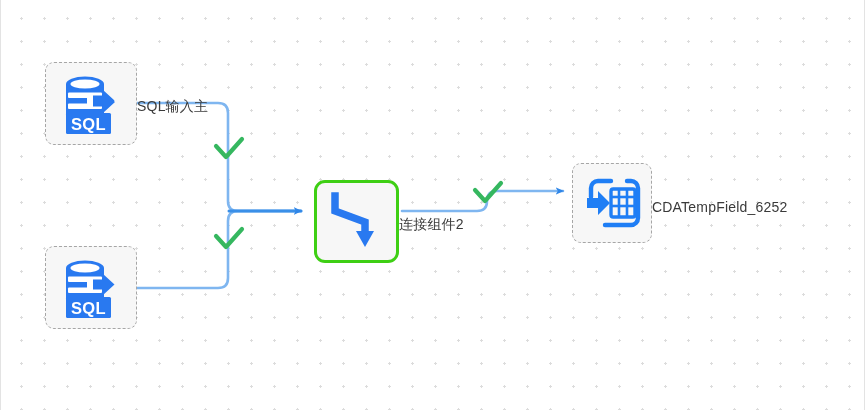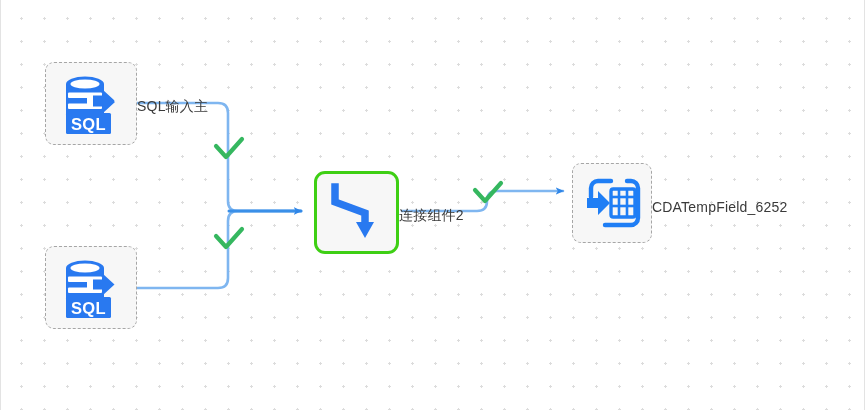--- a/index.html
+++ b/index.html
@@ -61,21 +61,21 @@
   .node-label {
     margin-top: 7px;
     font-size: 14px;
     color: #3a3a3a;
     white-space: nowrap;
     letter-spacing: .2px;
   }
 
   #node-sql-main   { left: 44px;  top: 62px; }
   #node-sql-second { left: 44px;  top: 246px; }
-  #node-join       { left: 313px; top: 171px; }
+  #node-join       { left: 313px; top: 180px; }
   #node-output     { left: 571px; top: 163px; }
 
   .box-90 { width: 92px; height: 83px; }
   .box-82 { width: 85px; height: 83px; }
   .box-78 { width: 80px; height: 80px; }
 </style>
 </head>
 <body>
 
 <div id="canvas">

